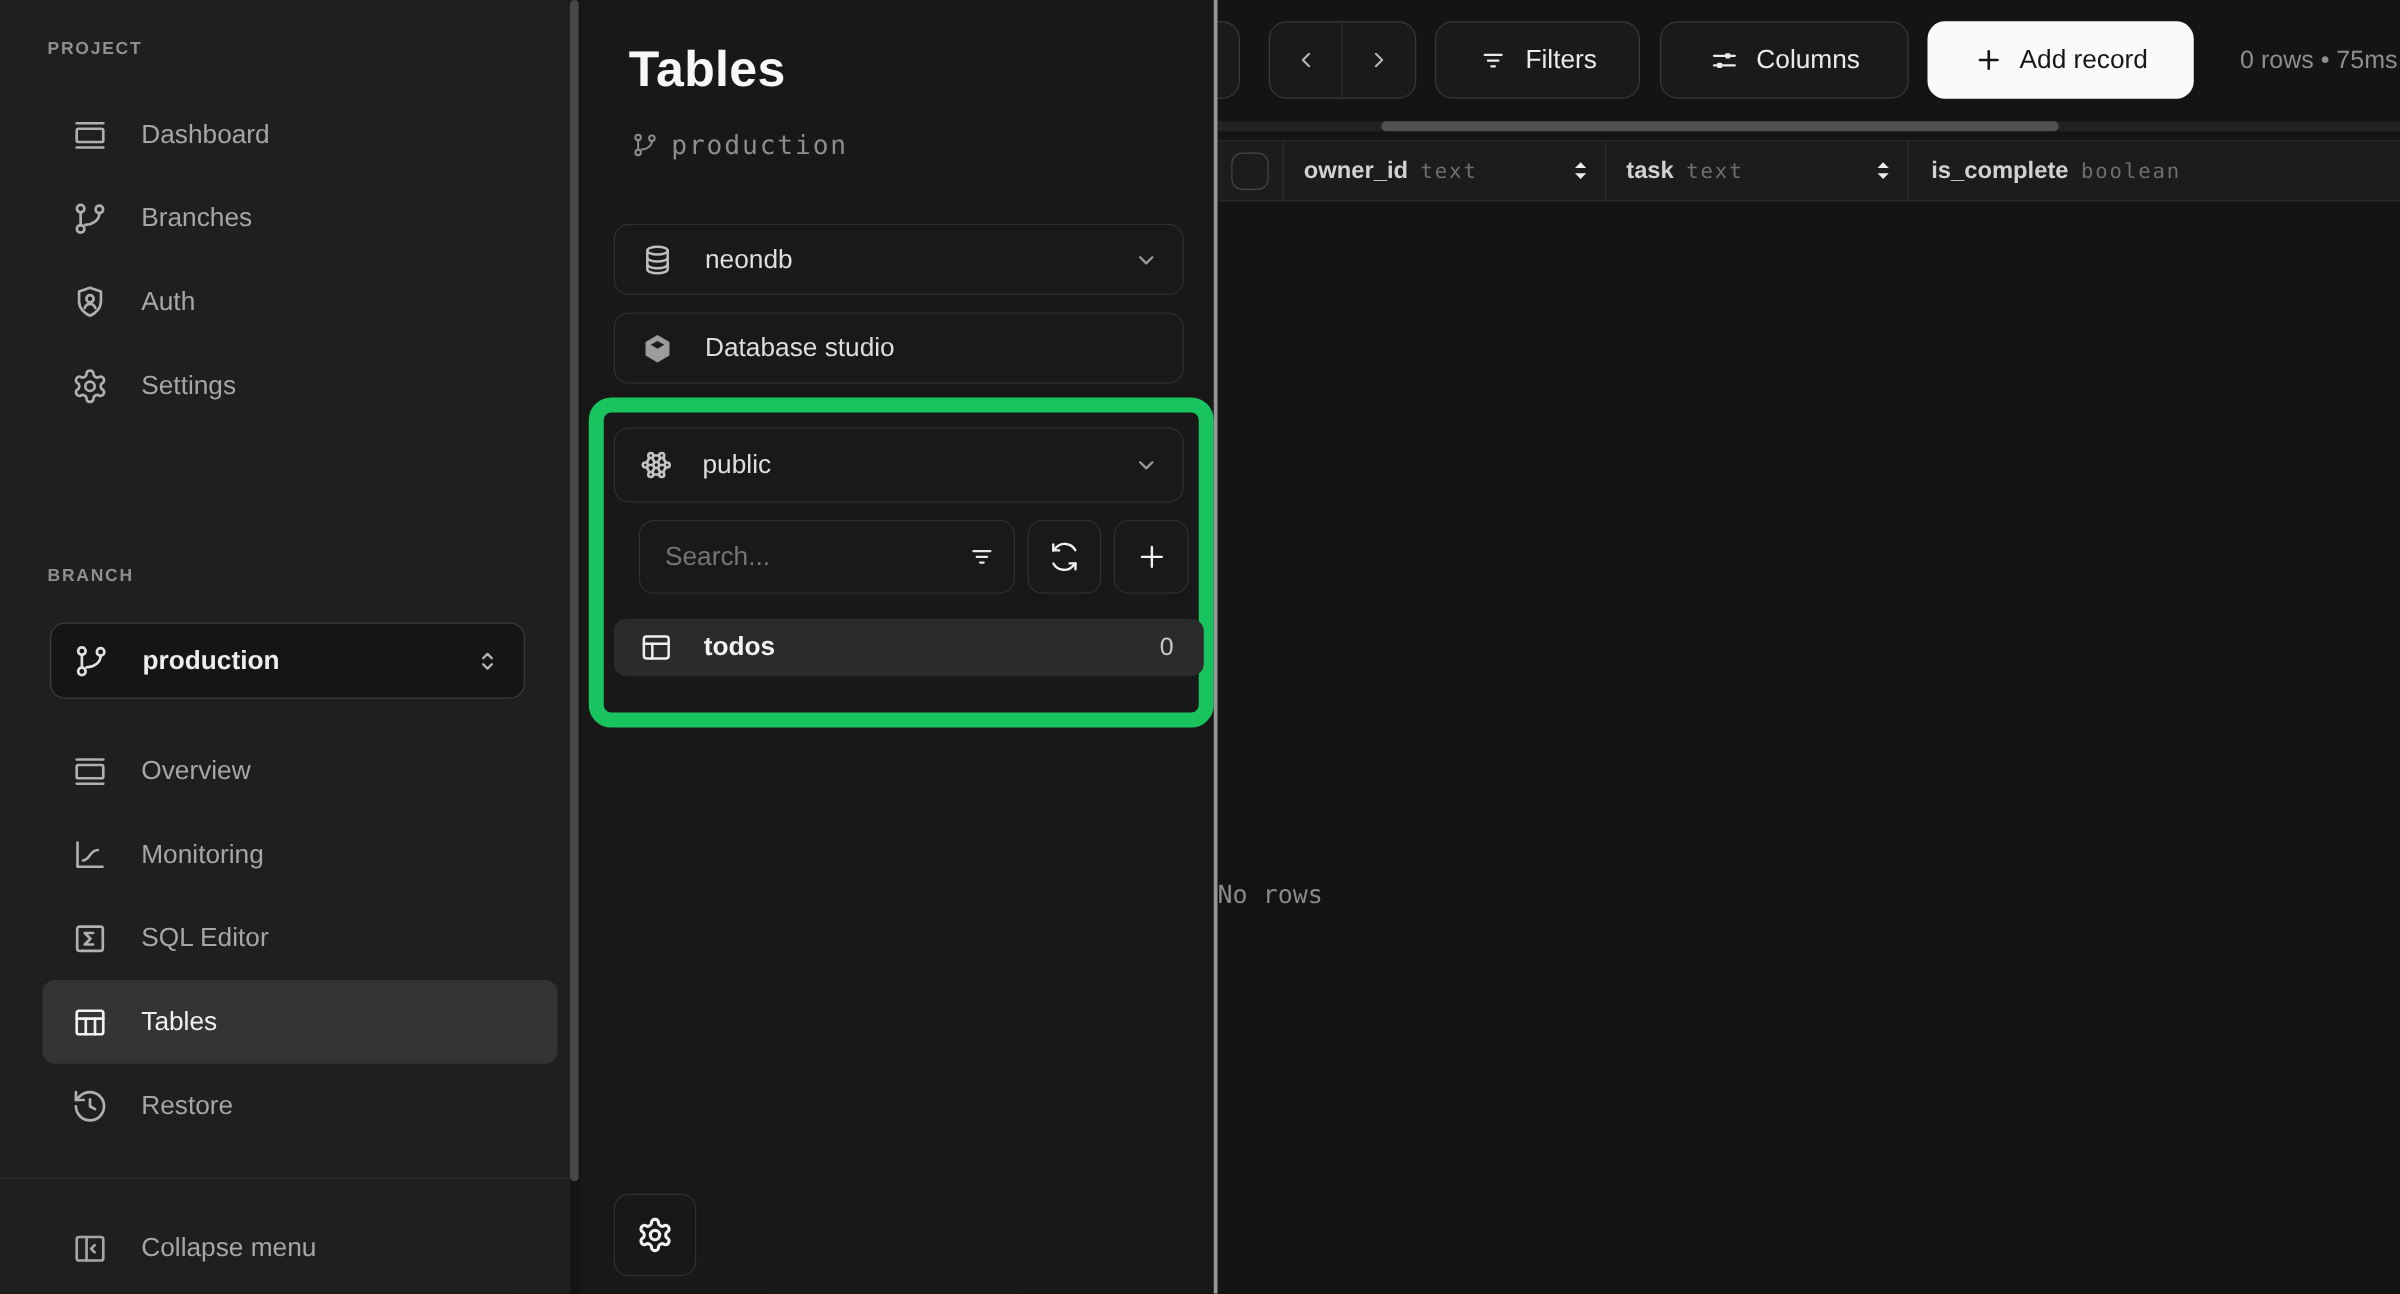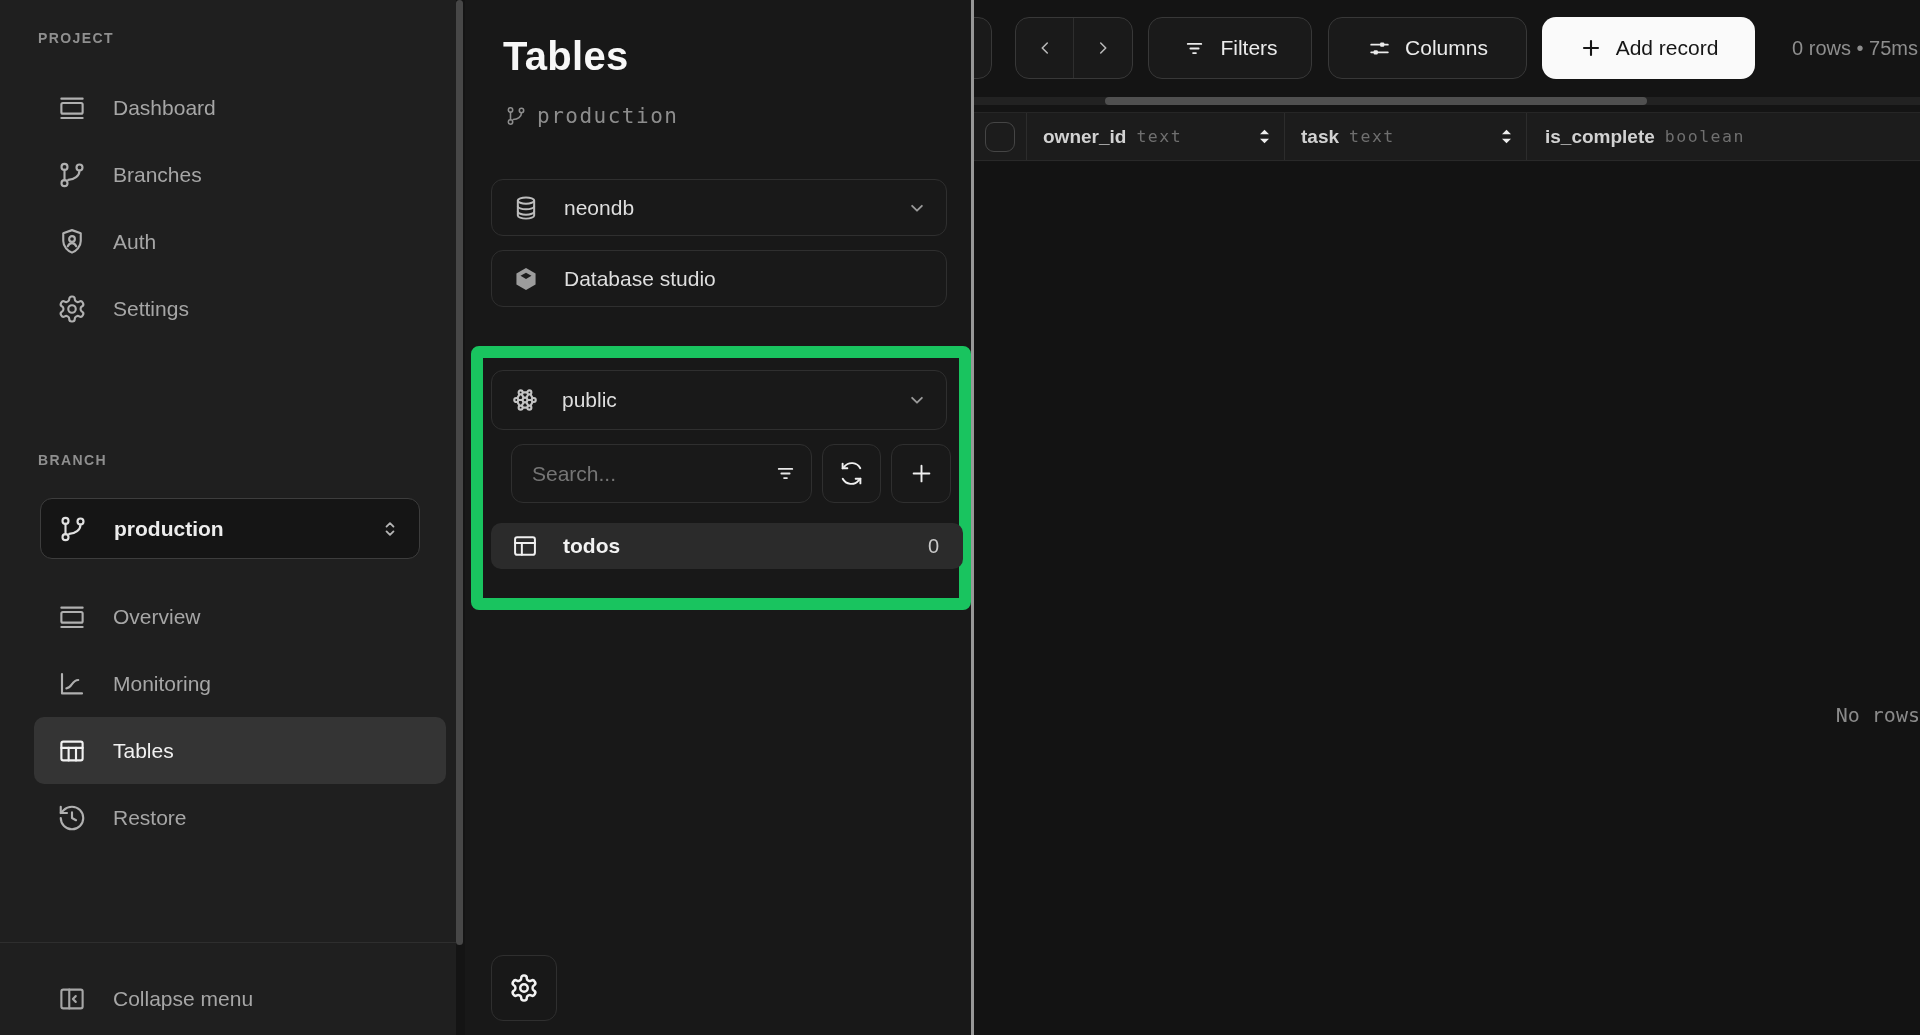--- a/index.html
+++ b/index.html
@@ -34,21 +34,21 @@
   #mid-title { position:absolute; left:38px; top:34px; font-size:40px; font-weight:700; color:#f7f7f7; letter-spacing:.3px; }
   #mid-branch { position:absolute; left:40px; top:104px; display:flex; align-items:center; gap:10px; color:#8d8d8d; }
   #mid-branch .bico { width:22px; height:22px; }
   #mid-branch .txt { font-size:21px; letter-spacing:1.5px; }
   .mid-box { position:absolute; left:26px; width:456px; height:57px; border:1.5px solid #2f2f2f; border-radius:12px;
       display:flex; align-items:center; padding:0 16px 0 20px; gap:24px; color:#dedede; font-size:21px; cursor:pointer; background:#191919; }
   .mid-box .mico { width:28px; height:28px; color:#bdbdbd; flex:0 0 28px; }
   .mid-box .lbl { flex:1; }
   .chev-down { width:26px; height:26px; color:#9a9a9a; }
 
-  #green-box { position:absolute; left:6px; top:346px; width:500px; height:264px; border:12px solid var(--highlight,#19c45f); border-radius:8px; padding:12px 8px; display:flex; flex-direction:column; }
+  #green-box { position:absolute; left:6px; top:318px; width:500px; height:264px; border:12px solid var(--highlight,#19c45f); border-radius:18px; padding:12px 8px; display:flex; flex-direction:column; }
   #schema-select { position:relative; left:0; width:456px; height:60px; border:1.5px solid #2f2f2f; border-radius:12px; background:#191919;
       display:flex; align-items:center; padding:0 16px 0 18px; gap:22px; color:#dedede; font-size:21px; cursor:pointer; margin-bottom:14px; }
   #schema-select .mico { width:30px; height:30px; color:#c4c4c4; }
   #schema-select .lbl { flex:1; }
   #search-row { display:flex; gap:10px; margin-bottom:20px; }
   #search-box { position:relative; width:313px; height:59px;margin-left:20px; }
   #search-box input { width:100%; height:100%; background:#191919; border:1.5px solid #2f2f2f; border-radius:12px; color:#dcdcdc;
       font-size:21px; padding:0 52px 0 20px; outline:none; font-family:"Liberation Sans",sans-serif; }
   #search-box input::placeholder { color:#757575; }
   #search-box .funnel { position:absolute; right:14px; top:17px; width:25px; height:25px; color:#e8e8e8; }
@@ -88,21 +88,21 @@
   .hcell { display:flex; align-items:center; border-right:1px solid #2c2c2c; padding-left:16px; gap:10px; overflow:hidden; white-space:nowrap; }
   .hcell .cname { font-size:19px; font-weight:600; color:#d2d2d2; }
   .hcell .ctype { font-family:"DejaVu Sans Mono",monospace; font-size:16.5px; color:#6f6f6f; letter-spacing:1.5px; }
   .hcell .sort { margin-left:auto; margin-right:13px; color:#ededed; flex:0 0 auto; }
   #hc-check { width:53px; justify-content:center; padding-left:0; }
   #hc-id { width:188px; } #hc-owner { width:258px; } #hc-task { width:242px; }
   #hc-complete { flex:1; border-right:none; padding-left:18px; }
   .checkbox { width:30px; height:30px; border:1.5px solid #454545; border-radius:9px; cursor:pointer; }
 
   #grid-body { position:absolute; left:0; right:0; top:162px; bottom:0; background:#131313; }
-  #empty-state { position:absolute; left:0; right:0; top:538px; text-align:right; color:#8a8a8a; font-size:20px; line-height:30px; font-family:"DejaVu Sans Mono",monospace; }
+  #empty-state { position:absolute; left:0; right:0; top:538px; text-align:left; color:#8a8a8a; font-size:20px; line-height:30px; font-family:"DejaVu Sans Mono",monospace; }
 </style>
 </head>
 <body>
 
 <div id="root">
 
   <nav id="sidebar">
     <div class="side-label" style="top:30px">PROJECT</div>
 
     <div class="nav-stack" style="top:74px">
@@ -182,20 +182,29 @@
         <span>Overview</span>
       </div>
       <div class="nav-row">
         <span class="nico">
           <svg class="ic" viewBox="0 0 24 24">
               <path d="M4 4v15.5h16"></path>
               <path d="M7.5 15.5c4.5 0 4.2-6.6 9.5-6.7"></path>
             </svg>
         </span>
         <span>Monitoring</span>
+      </div>
+      <div class="nav-row">
+        <span class="nico">
+          <svg class="ic" viewBox="0 0 24 24">
+              <rect x="3.8" y="4.2" width="16.4" height="15.6" rx="1.6"></rect>
+              <path d="M14 8.3H8.6l3.7 3.7-3.7 3.7H14"></path>
+            </svg>
+        </span>
+        <span>SQL Editor</span>
       </div>
       <div class="nav-row active">
         <span class="nico">
           <svg class="ic" viewBox="0 0 24 24">
               <rect x="3.5" y="4.5" width="17" height="15" rx="1.5"></rect>
               <path d="M3.5 9.5h17"></path>
               <path d="M9.3 9.5v10"></path>
               <path d="M15.2 9.5v10"></path>
             </svg>
         </span>

